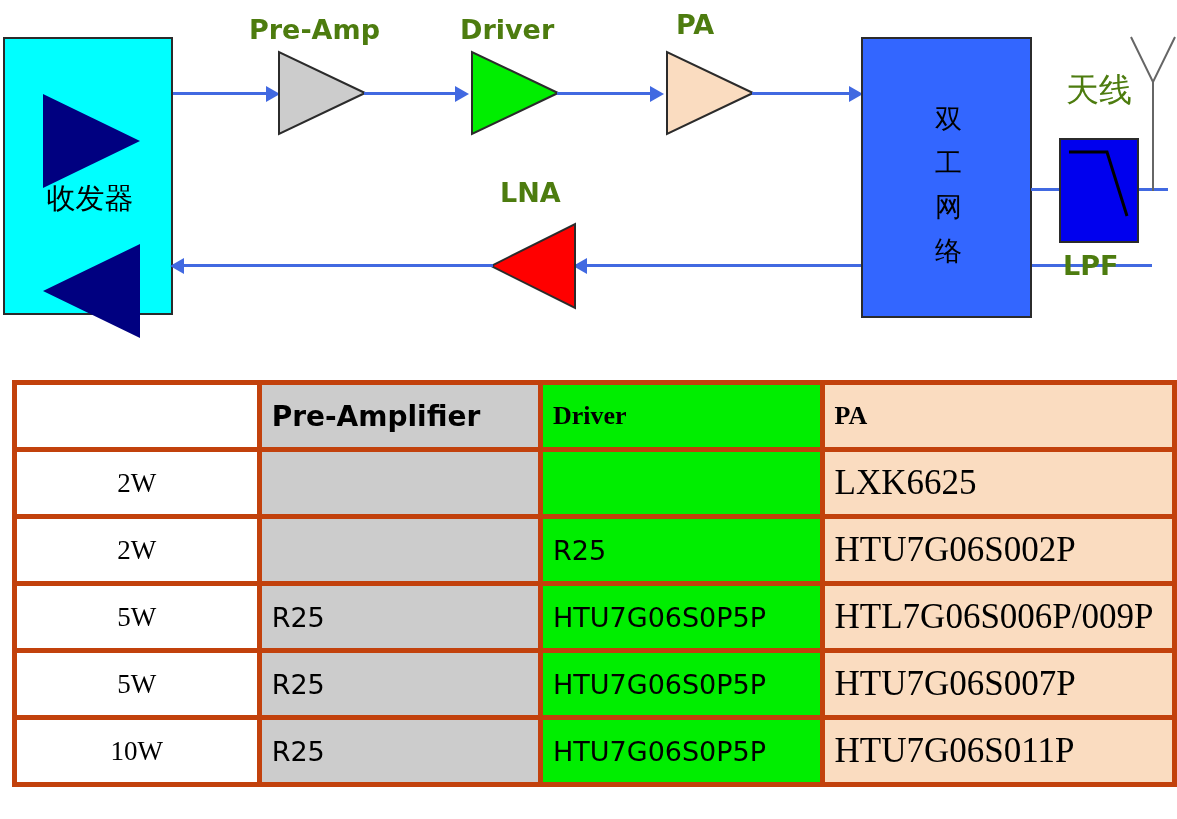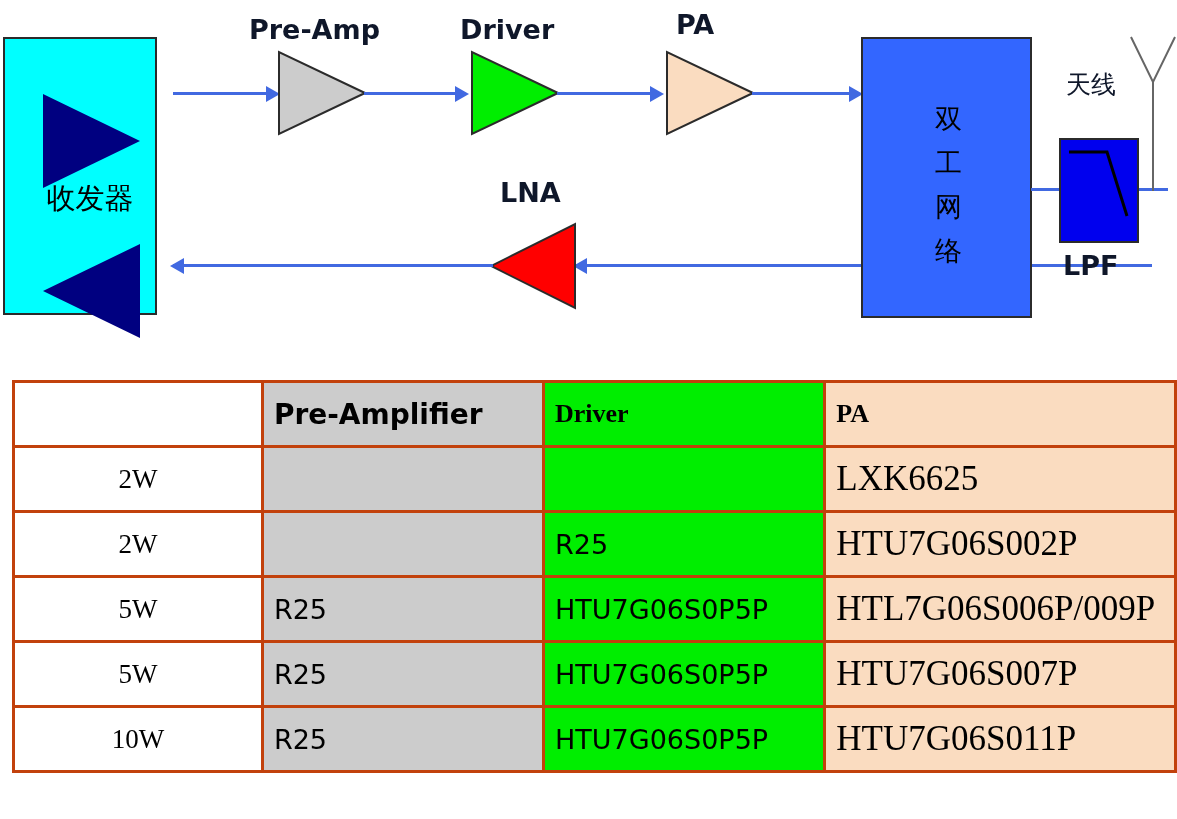--- a/index.html
+++ b/index.html
@@ -6,21 +6,21 @@
   body{width:1177px;height:819px;position:relative;overflow:hidden;
        font-family:"Liberation Sans",sans-serif;}
 
   #canvas{position:absolute;left:0;top:0;width:1177px;height:819px;}
 
   
   #diagram{position:absolute;left:0;top:0;width:1177px;height:360px;}
 
   .blk{position:absolute;box-sizing:border-box;border:2px solid #2b2b2b;}
 
-  #transceiver{left:3px;top:37px;width:154px;height:278px;background:#00ffff;}
+  #transceiver{left:3px;top:37px;width:170px;height:278px;background:#00ffff;}
   #duplexer{left:861px;top:37px;width:171px;height:281px;background:#3366ff;}
   #lpf-box{left:1059px;top:138px;width:80px;height:105px;background:#0000ee;}
 
   .blk-label{position:absolute;color:#000;font-weight:400;}
 
   #transceiver-label{
       left:0;top:145px;width:170px;text-align:center;
       font-family:"DejaVu Sans",sans-serif;font-size:29px;line-height:1;
   }
   #duplexer-label{
@@ -36,47 +36,47 @@
       border-left:97px solid #000080;}
   #rx-tri{left:38px;top:205px;
       border-top:47px solid transparent;border-bottom:47px solid transparent;
       border-right:97px solid #000080;}
 
   
   .amp{position:absolute;}
 
   
   .amp-label{position:absolute;font-family:"DejaVu Sans",sans-serif;
-             font-size:27px;font-weight:700;color:#0f172a;white-space:nowrap;text-align:right;}
+             font-size:27px;font-weight:700;color:#4d7c0f;white-space:nowrap;text-align:right;}
   #lbl-preamp{left:249px;top:14px;}
   #lbl-driver{left:460px;top:14px;}
   #lbl-pa{left:676px;top:9px;}
   #lbl-lna{left:500px;top:177px;}
   #lbl-lpf{left:1063px;top:250px;}
   #lbl-antenna{left:1066px;top:68px;font-family:Liberation Serif, serif;
-               font-size:25px;font-weight:400;}
+               font-size:33px;font-weight:400;}
 
   
   .wire{position:absolute;background:#4169E1;}
   .wire-h{height:3px;}
 
   .arrowhead{position:absolute;width:0;height:0;
       border-top:8px solid transparent;border-bottom:8px solid transparent;}
   .arrow-r{border-left:14px solid #4169E1;}
   .arrow-l{border-right:14px solid #4169E1;}
 
   
   #antenna{position:absolute;left:1130px;top:36px;}
 
   
   #spec-table{position:absolute;left:12px;top:380px;
       border-collapse:collapse;table-layout:fixed;
       border:2px solid #3a3a3a;}
   #spec-table td,#spec-table th{
-      border:3px solid #c2410c;
+      border:5px solid #c2410c;
       height:62px;padding:0 10px;vertical-align:middle;
       overflow:hidden;white-space:nowrap;}
   .c-w{width:271px;background:#ffffff;
        font-family:"Liberation Serif",serif;font-size:27px;color:#000;}
   .c-pre{width:271px;background:#cccccc;
        font-family:"DejaVu Sans",sans-serif;font-size:27px;color:#000;}
   .c-drv{width:270px;background:#00ee00;
        font-family:"DejaVu Sans",sans-serif;font-size:27px;color:#000;}
   .c-pa{width:330px;background:#fadcc0;
        font-family:"Liberation Serif",serif;font-size:35px;color:#000;}

